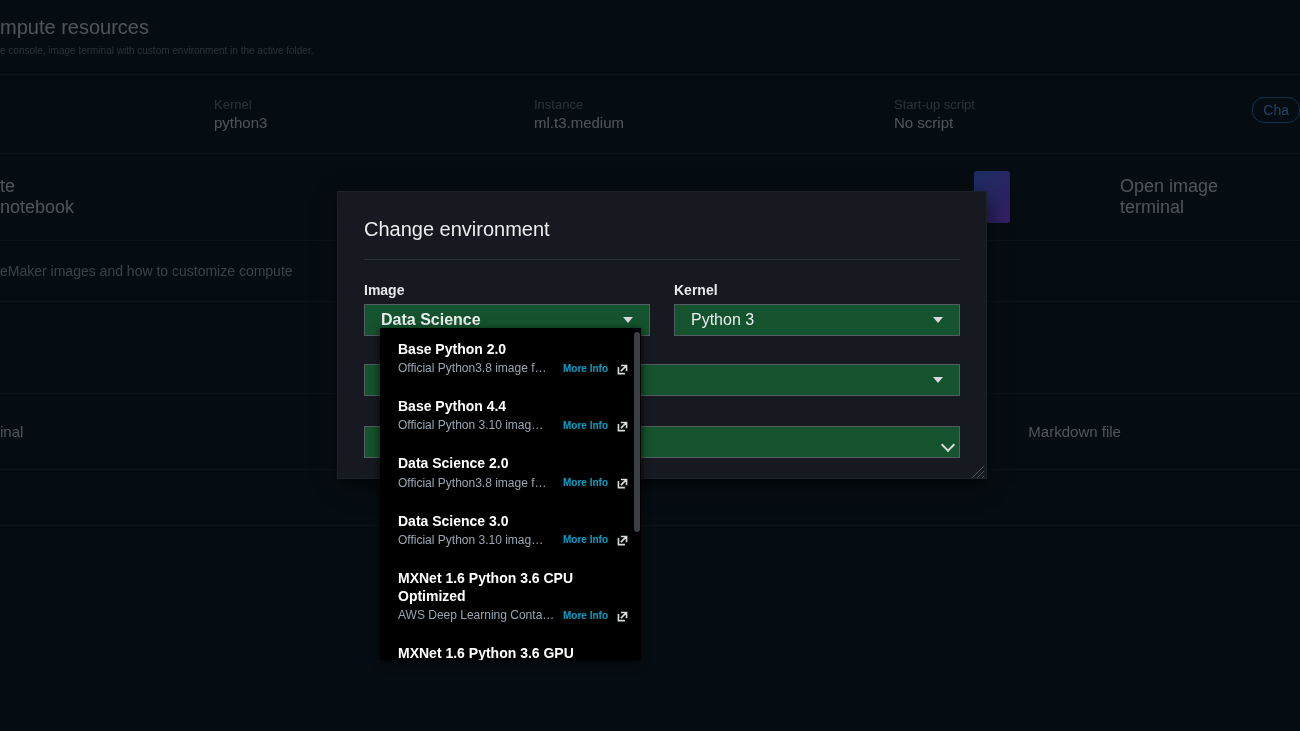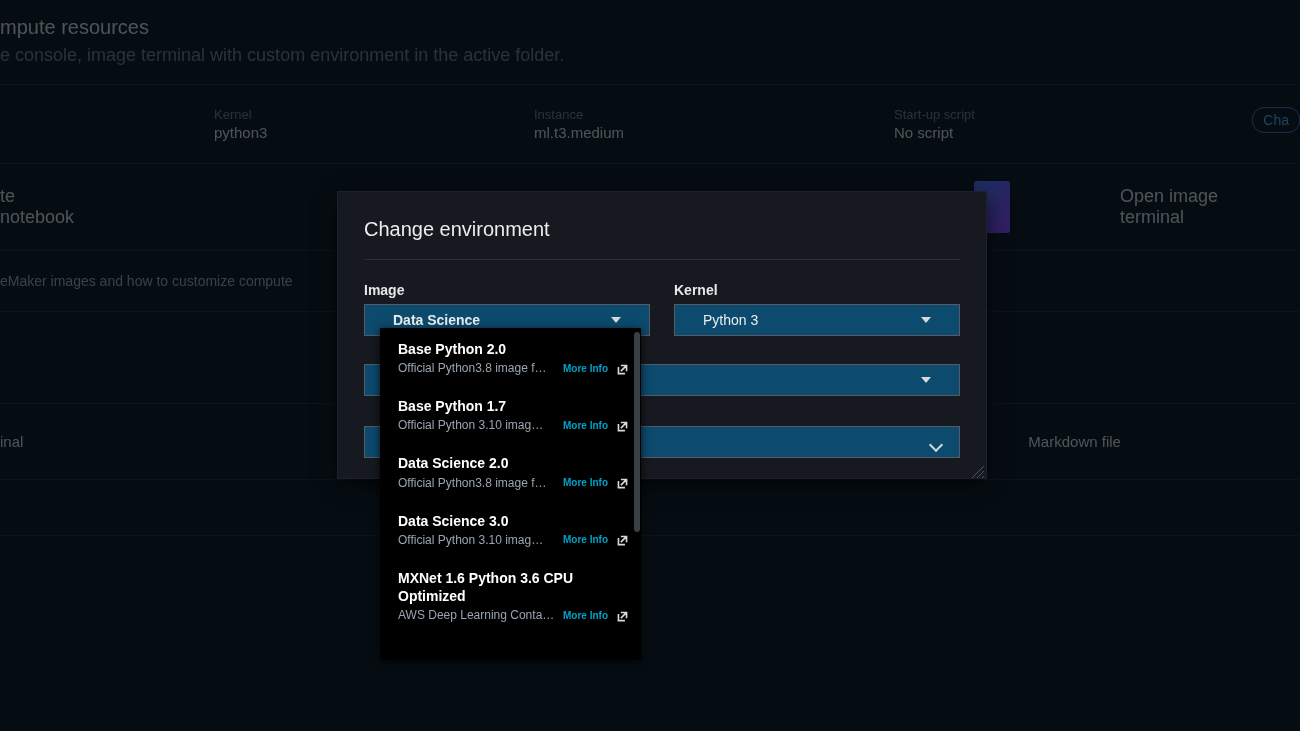--- a/index.html
+++ b/index.html
@@ -20,21 +20,21 @@
     position: absolute; inset: 0;
     background: rgba(5,10,15,0.65);
     z-index: 5;
     pointer-events: none;
   }
   .page-title {
     font-size: 20px; font-weight: 400; color: #d5dbdb;
     padding-left: 0px; margin-top: 4px;
   }
   .page-sub {
-    font-size: 18px; color: #6f7b87;
+    font-size: 10px; color: #6f7b87;
     margin-top: 6px;
   }
   .bg-header {
     padding: 0 0 18px 0;
     border-bottom: 1px solid #1a232c;
   }
   .env-row {
     display: flex; align-items: flex-start;
     padding: 22px 0 22px 0;
     border-bottom: 1px solid #1a232c;
@@ -88,26 +88,26 @@
     padding-bottom: 18px;
     border-bottom: 1px solid #2a3037;
   }
   .field-row {
     display:flex; gap: 24px; margin-top: 22px;
   }
   .field { flex:1; display:flex; flex-direction:column; }
   .field-label { font-size:14px; color:#e6e9ea; font-weight:700; margin-bottom:6px;}
   .select {
     height: 32px;
-    background:#0c4a6e;
+    background:#14532d;
     border:1px solid #545b64;
     color:#eaeded;
     display:flex; align-items:center; justify-content:space-between;
-    padding: 0 28px;
-    font-size:14px; font-weight:700;
+    padding: 0 16px;
+    font-size:16px; font-weight:700;
     cursor:pointer;
   }
   .select.light-weight{font-weight:400;}
   .caret {
     width:0;height:0;border-left:5px solid transparent;border-right:5px solid transparent;
     border-top:6px solid #d5dbdb;
   }
   .caret.chev { border:none; }
   .caret.chev::before{
     content:""; display:block;width:8px;height:8px;border-right:2px solid #d5dbdb;border-bottom:2px solid #d5dbdb;
@@ -256,21 +256,21 @@
     <div class="dd-row2">
       <span class="dd-desc">Official Python3.8 image f…</span>
       <span class="dd-more">More Info</span>
       <span class="ext-icon"><svg viewBox="0 0 16 16">
             <path d="M6 3h7v7M13 3 6 10M11 13H3V5"></path>
           </svg></span>
     </div>
   </div>
 
   <div class="dd-item">
-    <div class="dd-title">Base Python 1.7</div>
+    <div class="dd-title">Base Python 4.4</div>
     <div class="dd-row2">
       <span class="dd-desc">Official Python 3.10 imag…</span>
       <span class="dd-more">More Info</span>
       <span class="ext-icon"><svg viewBox="0 0 16 16">
             <path d="M6 3h7v7M13 3 6 10M11 13H3V5"></path>
           </svg></span>
     </div>
   </div>
 
   <div class="dd-item">
@@ -299,13 +299,16 @@
     <div class="dd-title">MXNet 1.6 Python 3.6 CPU Optimized</div>
     <div class="dd-row2">
       <span class="dd-desc">AWS Deep Learning Conta…</span>
       <span class="dd-more">More Info</span>
       <span class="ext-icon"><svg viewBox="0 0 16 16">
             <path d="M6 3h7v7M13 3 6 10M11 13H3V5"></path>
           </svg></span>
     </div>
   </div>
 
+  <div class="dd-item cut">
+    <div class="dd-title">MXNet 1.6 Python 3.6 GPU</div>
+  </div>
 </div>
 
 </body></html>

